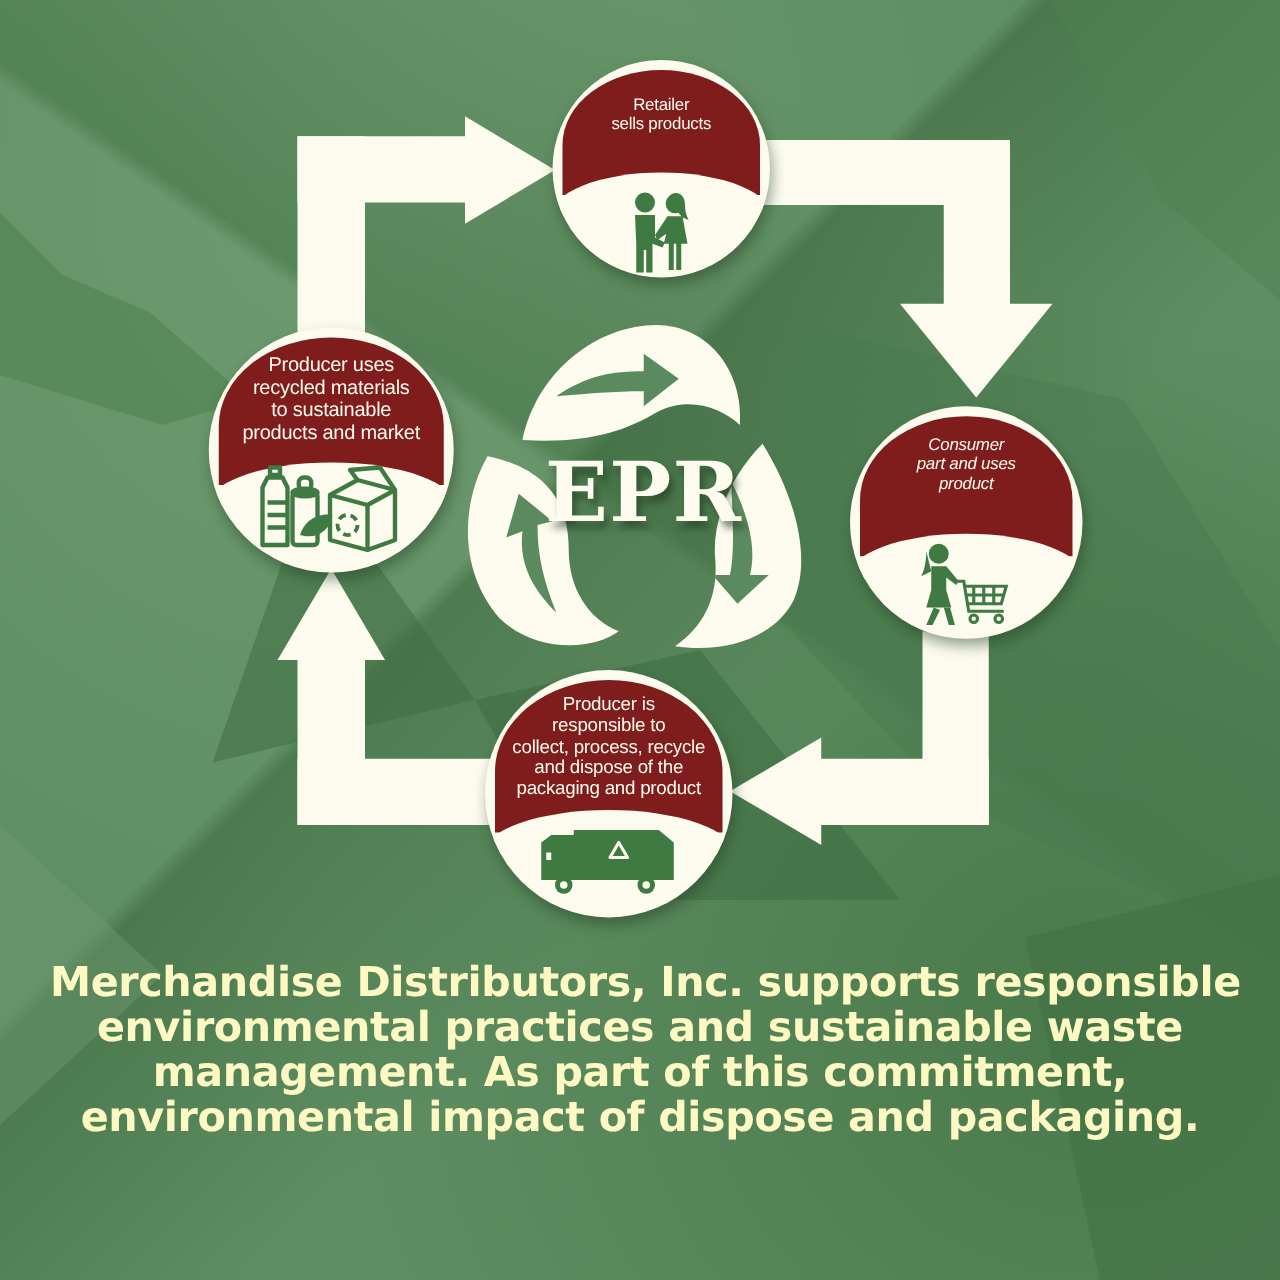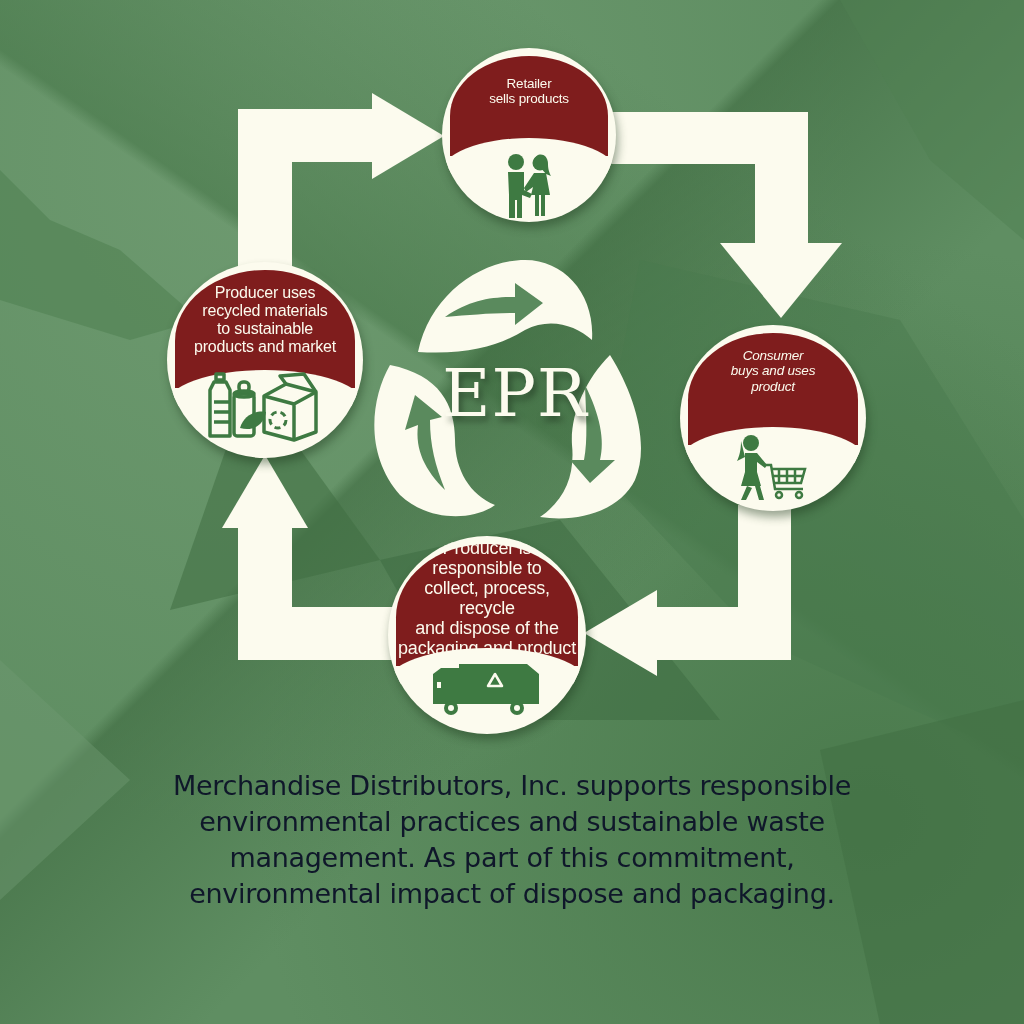--- a/index.html
+++ b/index.html
@@ -42,33 +42,33 @@
     background: #fcfbee;
     border-radius: 50% 50% 0 0 / 100% 100% 0 0;
   }
   .node .cap span { position: relative; z-index: 1; line-height: 1.12; }
   .node .icon { position: absolute; left: 0; right: 0; display: flex; justify-content: center; }
   .epr-logo { position: absolute; left: 360px; top: 255px; width: 300px; height: 270px; }
   .epr-text {
     position: absolute; left: 435px; top: 355px; width: 160px;
     text-align: center;
     font-family: "DejaVu Serif", serif;
-    font-weight: normal;
+    font-weight: bold;
     font-size: 66px;
     color: #fcfbee;
     letter-spacing: 1px;
     text-shadow: 3px 5px 6px rgba(30,50,30,0.55);
   }
   .statement {
     position: absolute; left: 40px; right: 40px; top: 768px;
     text-align: center;
-    color: #0f172a;
+    color: #fef9c3;
     font-family: "DejaVu Sans", sans-serif;
-    font-weight: normal;
-    font-size: 27px;
+    font-weight: bold;
+    font-size: 33px;
     line-height: 36px;
     letter-spacing: -0.3px;
   }
   .statement .line { display: block; white-space: nowrap; }
 </style>
 </head>
 <body>
 
 <svg class="bg-shape" width="1024" height="1024" style="left:0;top:0">
   <polygon points="0,170 50,220 120,250 200,320 130,340 0,300" fill="#4e7f51" opacity="0.55"></polygon>
@@ -178,21 +178,21 @@
           <circle cx="72" cy="48" r="8" fill="none" stroke="#3e7a42" stroke-width="3" stroke-dasharray="6 4"></circle>
         </g>
       </svg>
     </div>
   </div>
 
   <div class="node" style="left:680px;top:325px;width:186px;height:186px;">
     <div class="cap" style="height:112px;font-size:13.5px;padding-bottom:36px;font-style:italic;">
       <span>
         <span style="display:block">Consumer</span>
-        <span style="display:block">buys and uses</span>
+        <span style="display:block">part and uses</span>
         <span style="display:block">product</span>
       </span>
     </div>
     <div class="icon" style="top:108px;">
       <svg width="76" height="70" viewBox="0 0 76 70">
         <g fill="#3e7a42">
           <circle cx="16" cy="10" r="8"></circle>
           <path d="M6,8 c0,10 -2,16 -4,20 l8,-4 z"></path>
           <path d="M10,20 h12 l10,12 -2,3 -8,-6 v10 l4,14 h-20 l4,-14 z"></path>
           <path d="M12,53 l-6,14 h5 l6,-12 z M20,53 l4,14 h5 l-4,-14 z"></path>
@@ -202,21 +202,21 @@
           <path d="M36,36 h34 l-4,14 h-28"></path>
           <path d="M44,36 v14 M52,36 v14 M60,36 v14 M38,43 h30"></path>
           <circle cx="44" cy="62" r="3"></circle>
           <circle cx="64" cy="62" r="3"></circle>
         </g>
       </svg>
     </div>
   </div>
 
   <div class="node" style="left:388px;top:536px;width:198px;height:198px;">
-    <div class="cap" style="height:122px;font-size:18px;padding-bottom:20px;padding-top:6px;justify-content:center;">
+    <div class="cap" style="height:122px;font-size:15px;padding-bottom:20px;padding-top:6px;justify-content:center;">
       <span>
         <span style="display:block">Producer is</span>
         <span style="display:block">responsible to</span>
         <span style="display:block">collect, process, recycle</span>
         <span style="display:block">and dispose of the</span>
         <span style="display:block">packaging and product</span>
       </span>
     </div>
     <div class="icon" style="top:120px;">
       <svg width="116" height="60" viewBox="0 0 116 60">

